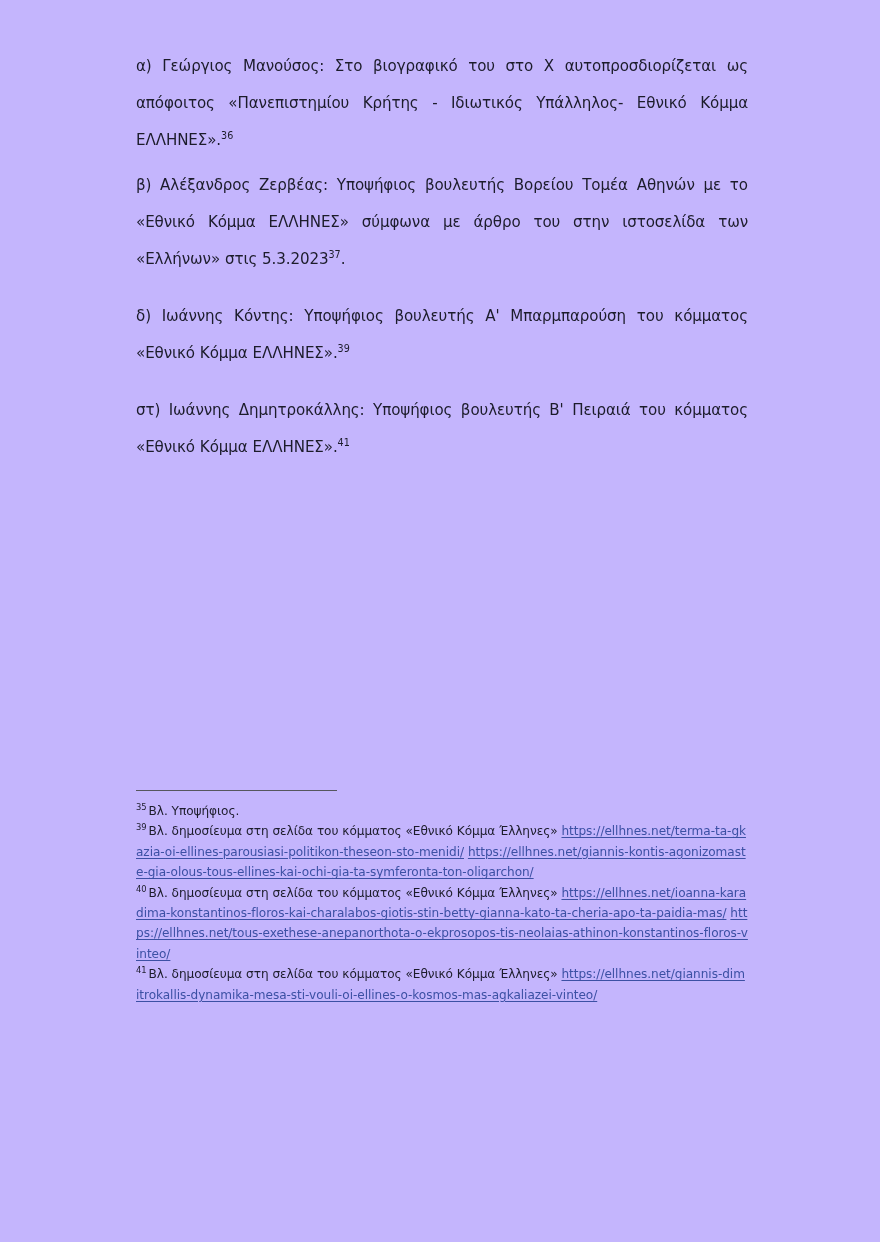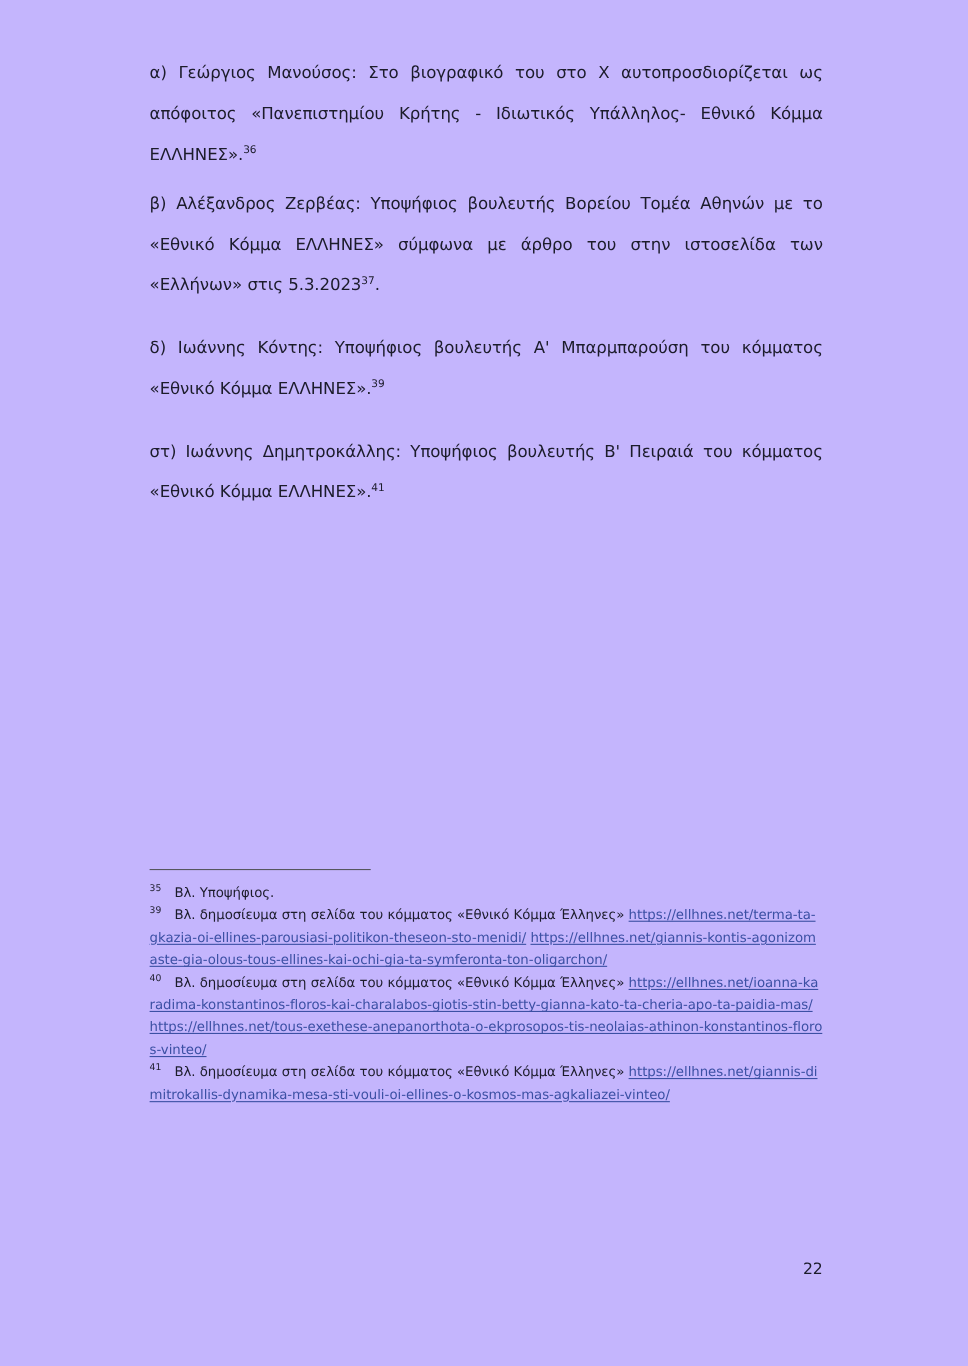--- a/index.html
+++ b/index.html
@@ -67,21 +67,21 @@
     color: #1c1c2b;
     margin: 0;
     text-align: left;
     letter-spacing: -0.05px;
     word-spacing: 0.1px;
   }
   .fn sup.fnum {
     font-size: 8.4px;
     vertical-align: super;
     line-height: 0;
-    margin-right: 12px;
+    margin-right: 2px;
   }
   .link {
     color: #3c50a4;
     text-decoration: underline;
     text-decoration-color: #3c50a4;
     text-underline-offset: 1.5px;
     word-break: break-all;
     cursor: pointer;
   }
   
@@ -118,15 +118,14 @@
   <div class="footnotes">
     <div class="fn-rule"></div>
     <div id="footnote-list">
         <p class="fn"><sup class="fnum">35</sup><span>Βλ. Υποψήφιος.</span></p>
         <p class="fn"><sup class="fnum">39</sup><span>Βλ. δημοσίευμα στη σελίδα του κόμματος «Εθνικό Κόμμα Έλληνες»</span> <span class="link">https://ellhnes.net/terma-ta-gkazia-oi-ellines-parousiasi-politikon-theseon-sto-menidi/</span> <span class="link">https://ellhnes.net/giannis-kontis-agonizomaste-gia-olous-tous-ellines-kai-ochi-gia-ta-symferonta-ton-oligarchon/</span></p>
         <p class="fn"><sup class="fnum">40</sup><span>Βλ. δημοσίευμα στη σελίδα του κόμματος «Εθνικό Κόμμα Έλληνες»</span> <span class="link">https://ellhnes.net/ioanna-karadima-konstantinos-floros-kai-charalabos-giotis-stin-betty-gianna-kato-ta-cheria-apo-ta-paidia-mas/</span> <span class="link">https://ellhnes.net/tous-exethese-anepanorthota-o-ekprosopos-tis-neolaias-athinon-konstantinos-floros-vinteo/</span></p>
         <p class="fn"><sup class="fnum">41</sup><span>Βλ. δημοσίευμα στη σελίδα του κόμματος «Εθνικό Κόμμα Έλληνες»</span> <span class="link">https://ellhnes.net/giannis-dimitrokallis-dynamika-mesa-sti-vouli-oi-ellines-o-kosmos-mas-agkaliazei-vinteo/</span></p>
       </div>
   </div>
 
-  <div class="page-number">22</div>
 
 </div>
 
 </body></html>

